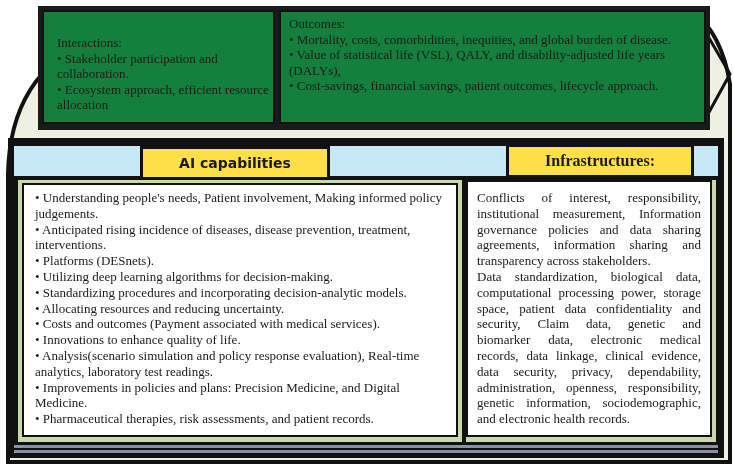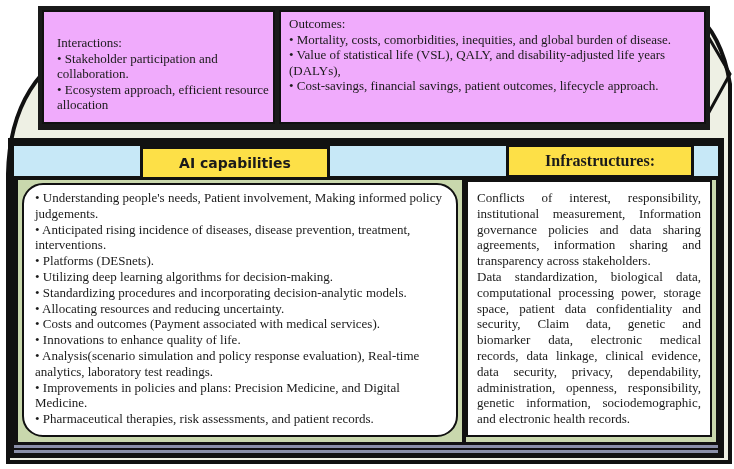--- a/index.html
+++ b/index.html
@@ -4,37 +4,37 @@
 <style>
   html, body { margin:0; padding:0; background:#ffffff; }
   body { width:734px; height:469px; position:relative; overflow:hidden; font-family:"Liberation Serif", serif; color:#1a1a1a; }
 
   
   .outer-shape { position:absolute; left:2px; top:4px; width:728px; height:462px; }
   .outer-shape svg { position:absolute; left:0; top:0; }
 
   
   .top-frame { position:absolute; left:38px; top:6px; width:672px; height:124px; background:#1a1a1a; }
-  .box { position:absolute; background:#f0abfc; border:2px solid #111; box-sizing:border-box; font-size:13px; line-height:15.5px; }
+  .box { position:absolute; background:#15803d; border:2px solid #111; box-sizing:border-box; font-size:13px; line-height:15.5px; }
   .box-interactions { left:42px; top:10px; width:233px; height:114px; padding:23px 0 0 13px; }
   .box-outcomes { left:279px; top:10px; width:427px; height:114px; padding:4px 6px 0 8px; }
   .box .ttl { display:block; }
   .box .li { display:block; }
 
   
   .main-panel { position:absolute; left:8px; top:138px; width:716px; height:320px; background:#111; }
   .band { position:absolute; left:14px; top:146px; width:704px; height:30px; background:#c7e8f7; }
   .tab { position:absolute; background:#fde047; border:3px solid #111; box-sizing:border-box; display:flex; align-items:center; justify-content:center; font-weight:bold; }
   .tab-ai { left:140px; top:146px; width:190px; height:34px; font-family:"DejaVu Sans", sans-serif; font-size:14px; }
   .tab-infra { left:506px; top:144px; width:188px; height:34px; font-family:"Liberation Serif", serif; font-size:16px; }
 
   .col { position:absolute; background:#c9d8ad; box-sizing:border-box; }
   .col-inner { position:absolute; background:#fff; border:2px solid #111; box-sizing:border-box; font-size:13px; line-height:15.8px; }
   .col-ai { left:18px; top:180px; width:444px; height:262px; padding:0; }
-  .col-ai .col-inner { left:4px; top:3px; width:436px; height:254px; padding:5px 4px 0 11px;border-radius:21px; }
+  .col-ai .col-inner { left:4px; top:3px; width:436px; height:254px; padding:5px 4px 0 11px; }
   .col-infra { left:466px; top:180px; width:250px; height:262px;text-decoration:underline; }
   .col-infra .col-inner { left:0px; top:0px; width:246px; height:257px; padding:8px 9px 0 9px; text-align:justify; }
   .col-ai .li { display:block; }
   .infra-p { display:block; margin:0; text-align:justify; text-align-last:left; }
 
   .stripes { position:absolute; left:14px; width:704px; height:3px; }
 </style>
 </head>
 <body>
 

